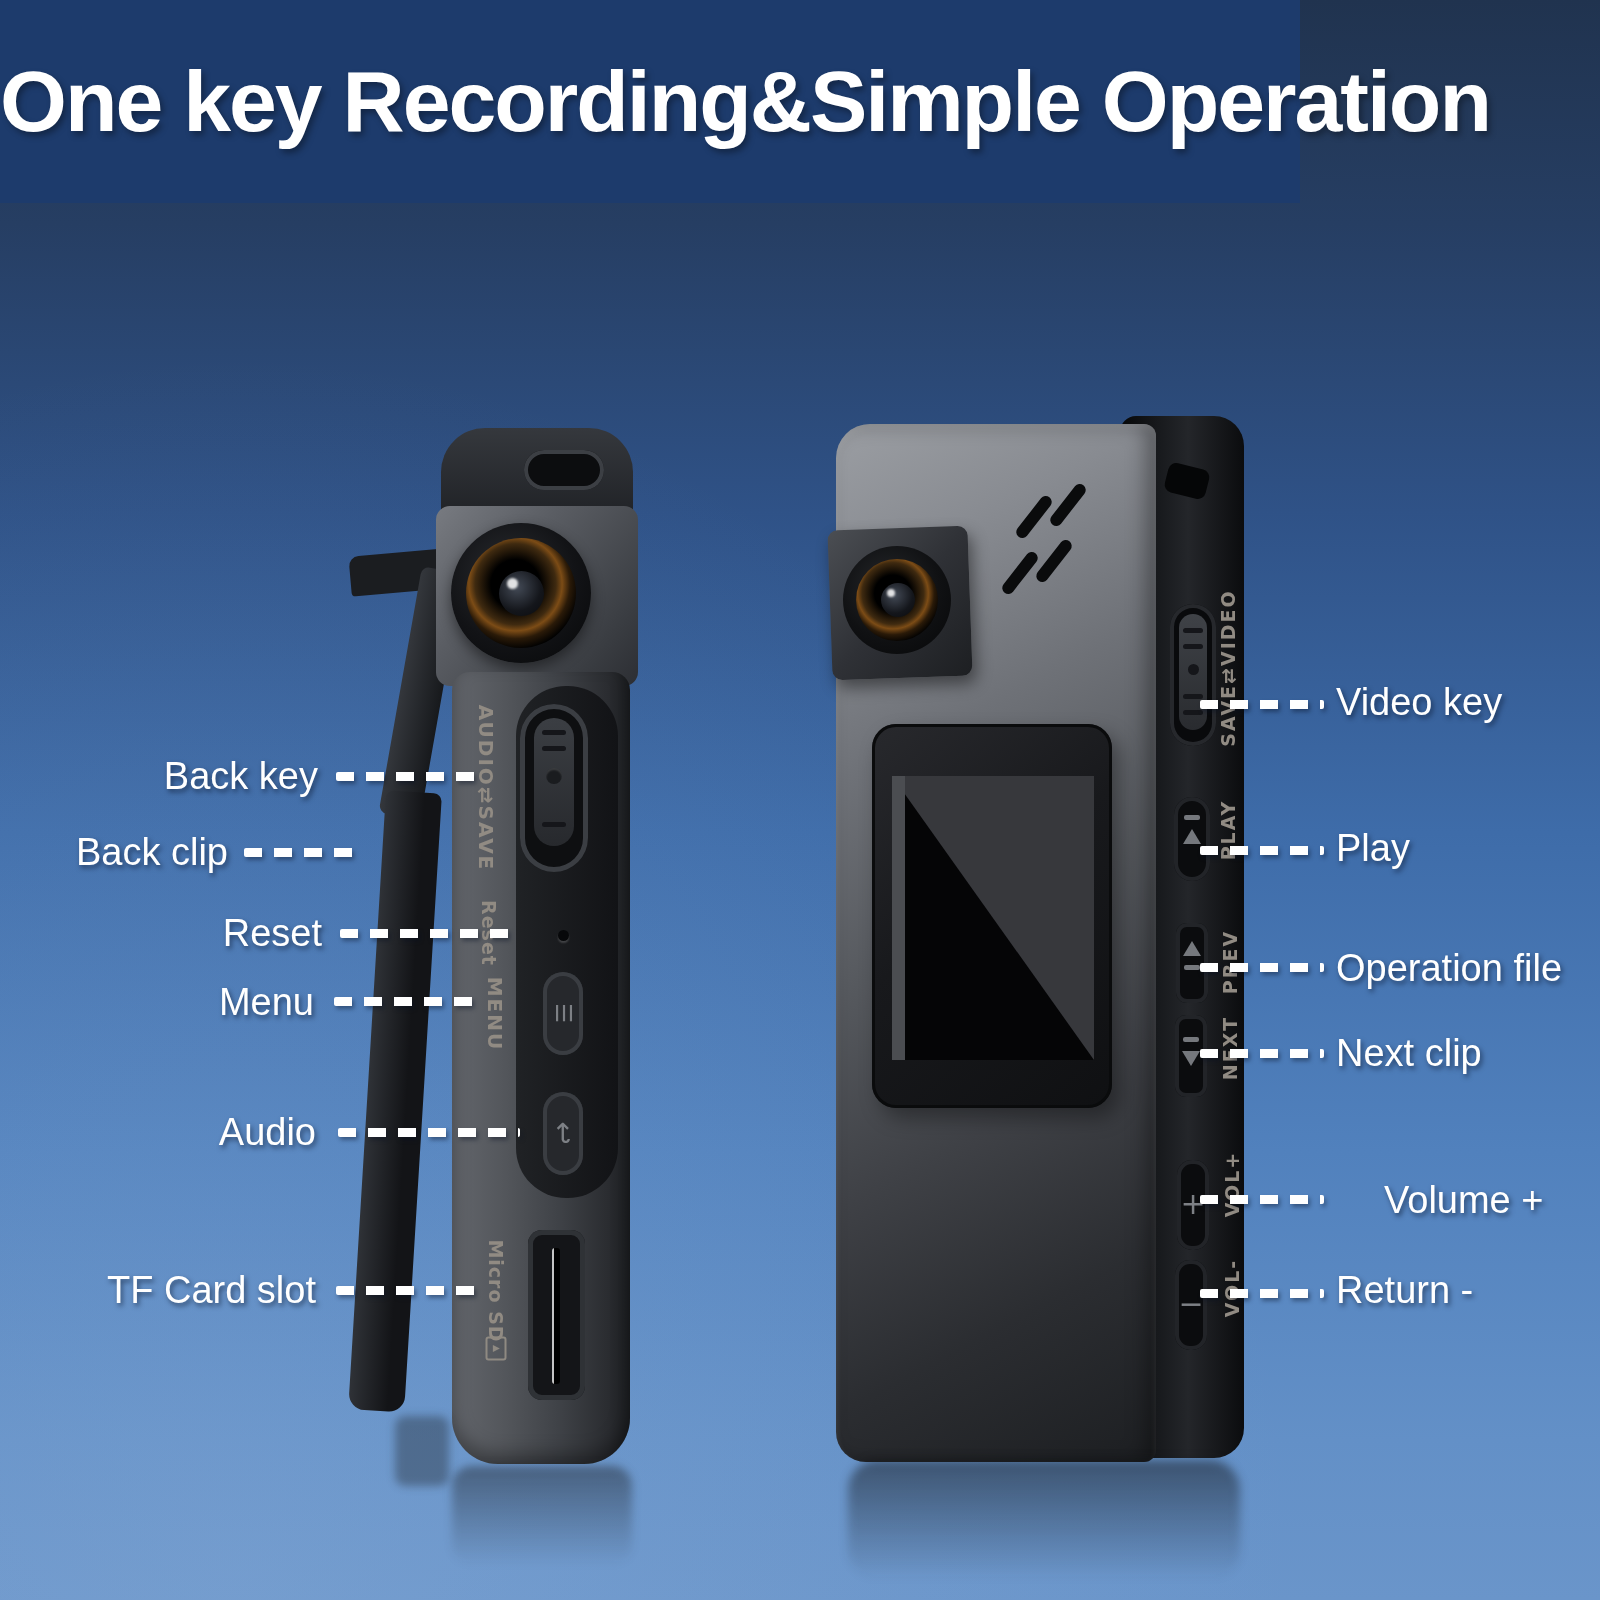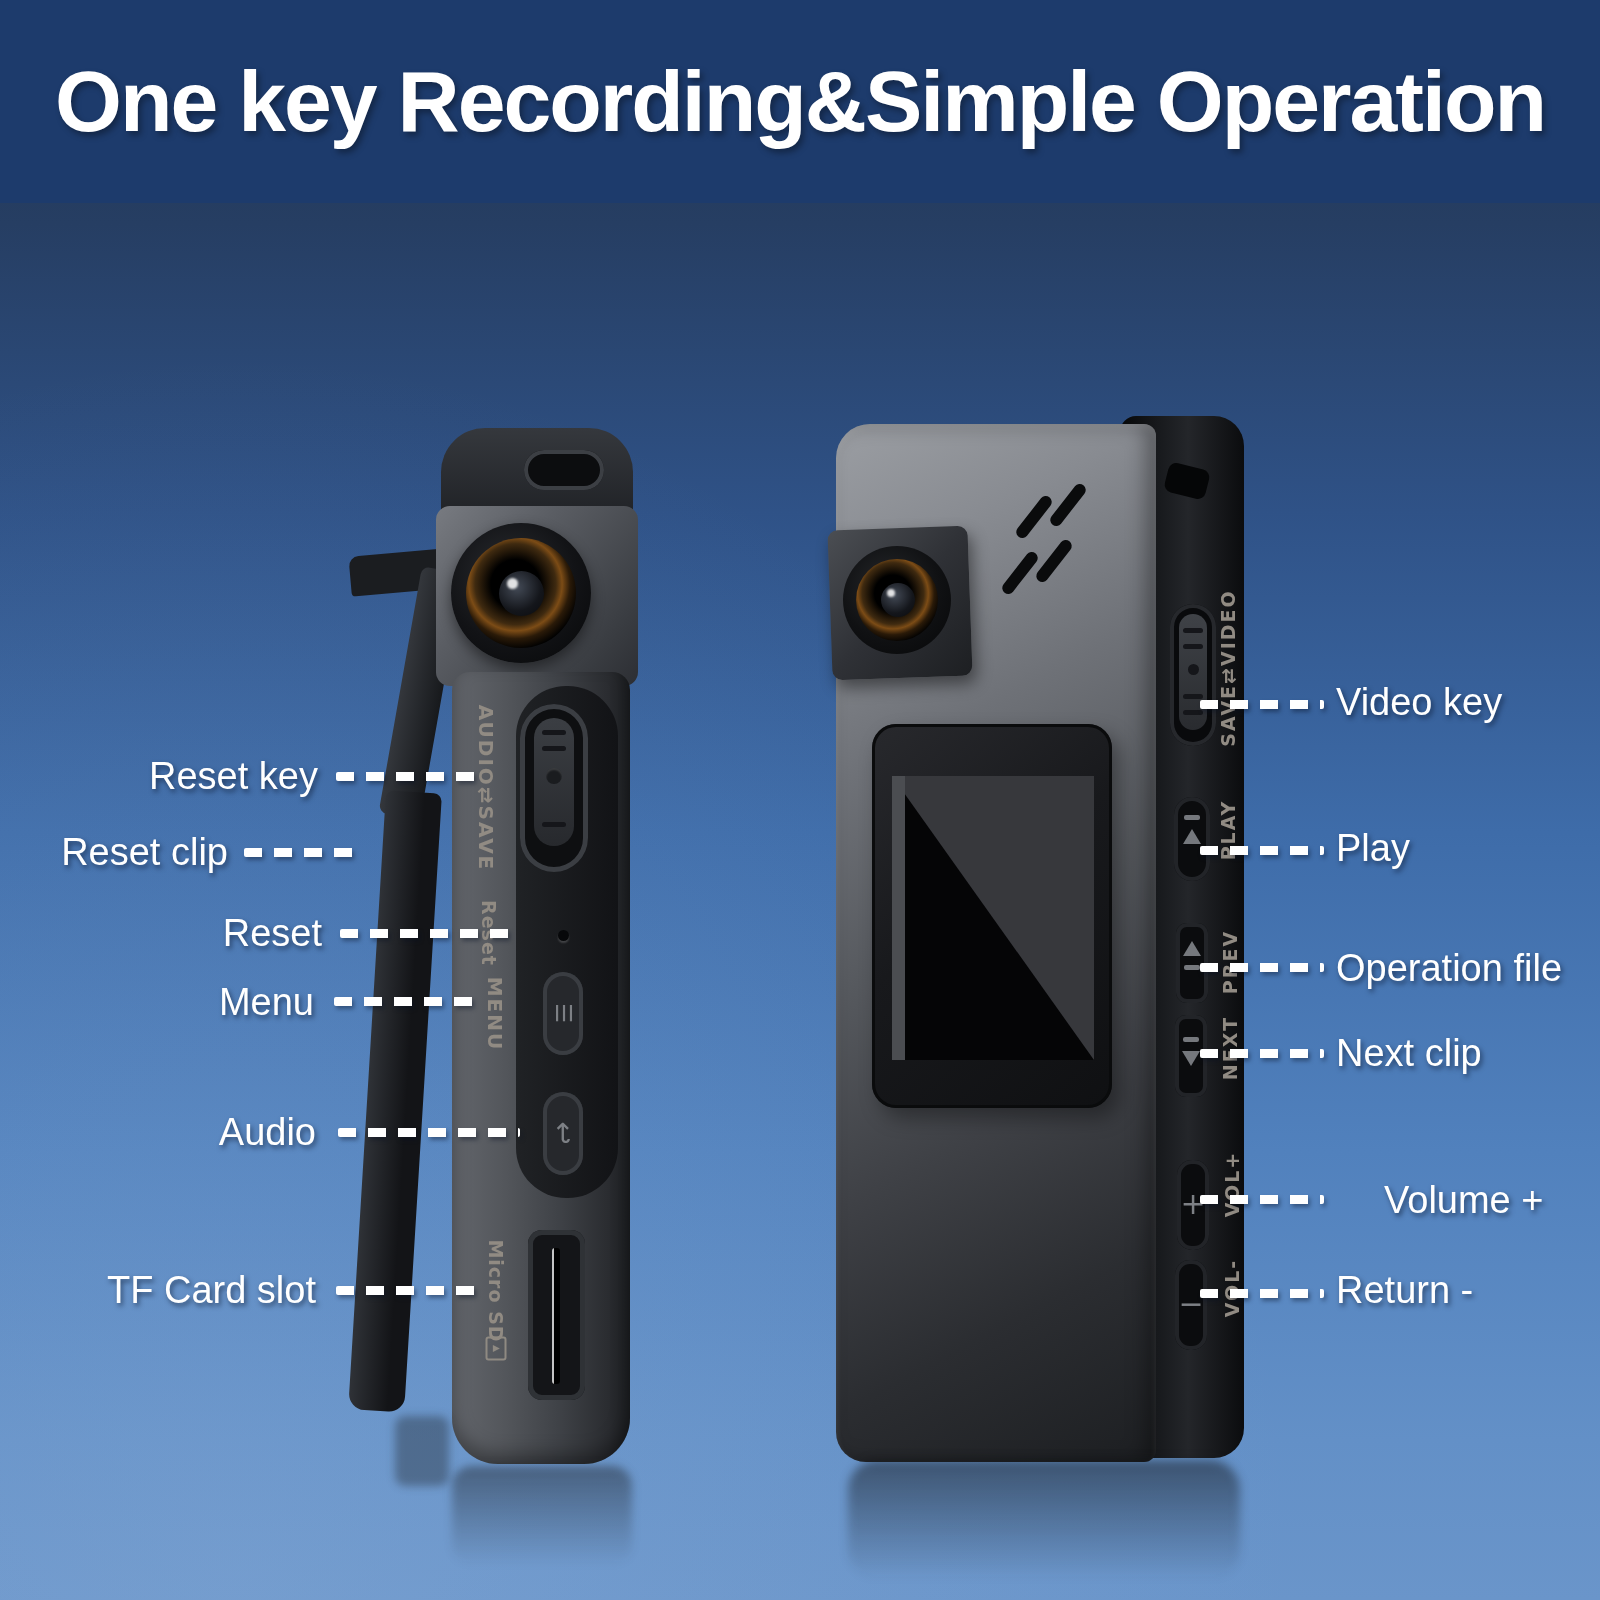--- a/index.html
+++ b/index.html
@@ -5,21 +5,21 @@
   html,body{margin:0;padding:0;}
   #stage{
     position:relative; width:1600px; height:1600px; overflow:hidden;
     font-family:"Liberation Sans", sans-serif;
     background:
       radial-gradient(ellipse at 15% 98%, rgba(160,190,225,0.20), rgba(160,190,225,0) 55%),
       linear-gradient(180deg,#20334f 0%, #263e63 14%, #2f5287 32%, #3e6ca9 52%, #5181bd 72%, #6390c7 90%, #6a95ca 100%);
   }
   .abs{position:absolute;}
   
-  #banner{left:0;top:0;width:1600px;height:203px;background:#1d3b6c;}
+  #banner{left:0;top:0;width:1300px;height:203px;background:#1d3b6c;}
   #title{
     width:100%;text-align:center;line-height:203px;color:#ffffff;
     font-size:86px;font-weight:bold;letter-spacing:-2px;white-space:nowrap;
     text-shadow:3px 4px 6px rgba(0,0,0,0.35);
   }
   
   .callout{
     position:absolute;color:#ffffff;font-size:38px;line-height:42px;white-space:nowrap;
     text-shadow:2px 3px 5px rgba(5,15,35,0.55);
   }
@@ -152,24 +152,24 @@
   <div class="vtext rotm90" style="left:1188px;top:818px;width:80px;font-size:19px;">PLAY</div>
   <div class="vtext rotm90" style="left:1190px;top:950px;width:80px;font-size:19px;">PREV</div>
   <div class="vtext rotm90" style="left:1190px;top:1036px;width:80px;font-size:19px;">NEXT</div>
   <div class="vtext rotm90" style="left:1192px;top:1172px;width:80px;font-size:19px;">VOL+</div>
   <div class="vtext rotm90" style="left:1192px;top:1276px;width:80px;font-size:19px;">VOL-</div>
 
   <div class="abs" style="left:452px;top:1466px;width:180px;height:100px;background:linear-gradient(180deg,rgba(28,31,36,0.45),rgba(28,31,36,0));filter:blur(4px);border-radius:20px;"></div>
   <div class="abs" style="left:395px;top:1416px;width:54px;height:70px;background:rgba(24,26,30,0.35);filter:blur(4px);border-radius:10px;"></div>
   <div class="abs" style="left:848px;top:1460px;width:392px;height:120px;background:linear-gradient(180deg,rgba(18,20,24,0.5),rgba(18,20,24,0));filter:blur(5px);border-radius:30px;"></div>
 
-  <div class="callout right-align" style="right:1282px;top:755px;">Reset key</div>
+  <div class="callout right-align" style="right:1282px;top:755px;">Back key</div>
   <div class="dash" style="left:336px;top:772px;width:142px;"></div>
 
-  <div class="callout right-align" style="right:1372px;top:831px;">Reset clip</div>
+  <div class="callout right-align" style="right:1372px;top:831px;">Back clip</div>
   <div class="dash" style="left:244px;top:848px;width:120px;"></div>
 
   <div class="callout right-align" style="right:1278px;top:912px;">Reset</div>
   <div class="dash" style="left:340px;top:929px;width:180px;"></div>
 
   <div class="callout right-align" style="right:1286px;top:981px;">Menu</div>
   <div class="dash" style="left:334px;top:997px;width:150px;"></div>
 
   <div class="callout right-align" style="right:1284px;top:1111px;">Audio</div>
   <div class="dash" style="left:338px;top:1128px;width:182px;"></div>

